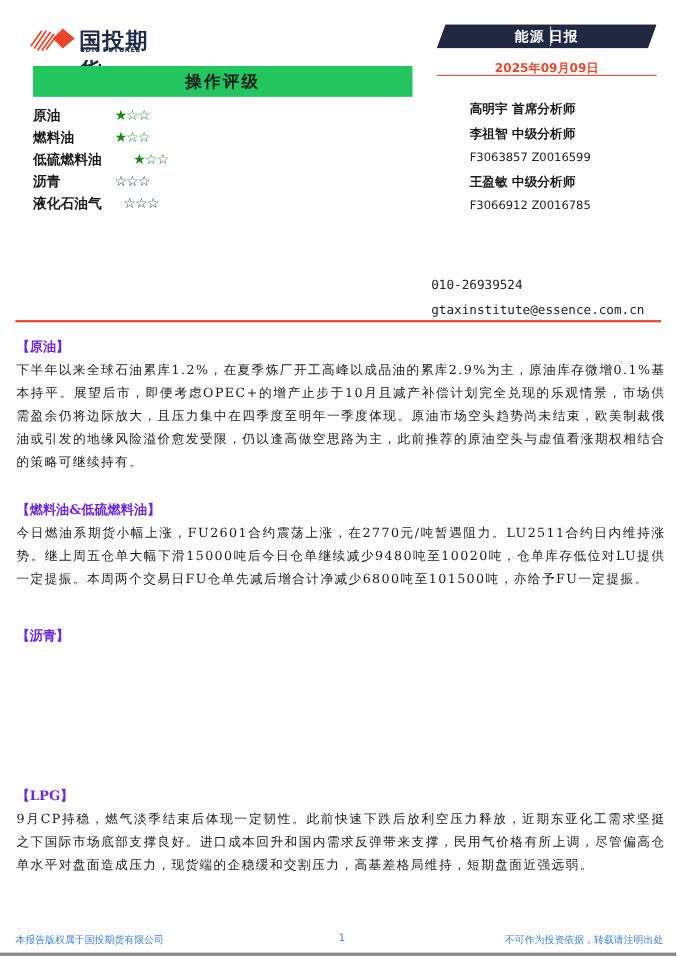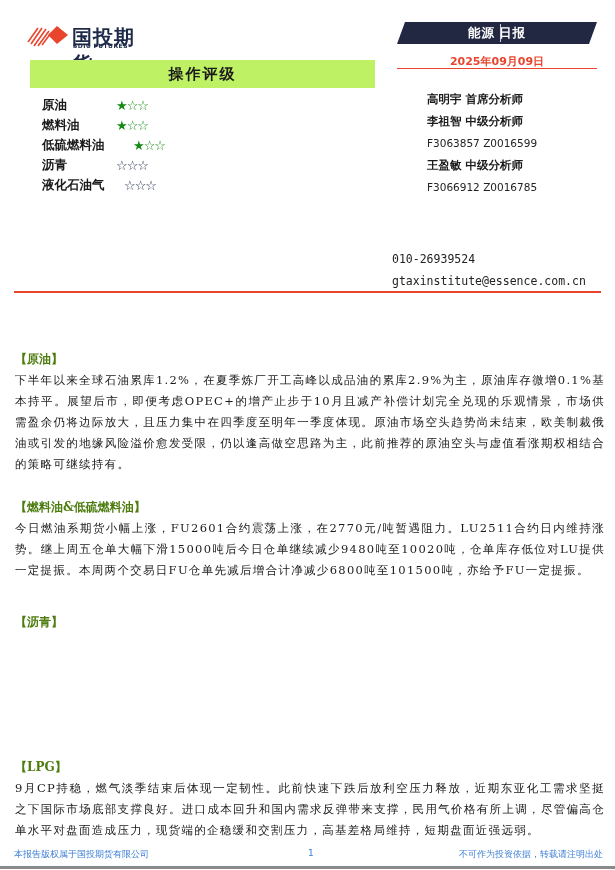--- a/index.html
+++ b/index.html
@@ -8,27 +8,27 @@
   .abs { position: absolute; }
 
   
   .logo { left: 26px; top: 22px; width: 120px; height: 28px; }
   .logo-text { position: absolute; left: 46px; top: 2px; font-family: "DejaVu Sans", sans-serif;
                font-weight: bold; font-size: 20px; color: #1e2a4a; letter-spacing: 1px; }
   .logo-sub { position: absolute; left: 47px; top: 20px; font-family: "DejaVu Sans", sans-serif;
               font-weight: bold; font-size: 6px; color: #1e2a4a; letter-spacing: 0.5px; }
 
   
-  .rating-banner { left: 30px; top: 60px; width: 345px; height: 28px; background: #bef264;
+  .rating-banner { left: 30px; top: 60px; width: 345px; height: 28px; background: #22c55e;
                    display: flex; align-items: center; justify-content: center;
                    font-size: 15px; font-weight: bold; color: #1a1a1a; letter-spacing: 2px; }
 
   .rating-list { left: 30px; top: 95px; width: 200px; }
   .rating-row { height: 20px; display: flex; align-items: center; font-size: 12.5px; font-weight: bold; }
-  .rating-name { display: inline-block; margin-left: 12px; }
+  .rating-name { display: inline-block; }
   .stars { font-size: 13px; letter-spacing: -1px; margin-left: 6px; font-family: "DejaVu Sans", sans-serif; }
   .star-filled { color: #138a13; }
   .star-empty-g { color: #138a13; }
   .star-empty-d { color: #1e2a4a; }
 
   
   .report-tag { left: 397px; top: 22px; width: 200px; height: 36px; }
   .report-tag .shape { position: absolute; left: 0; top: 0; width: 200px; height: 22px;
                        background: #222842; clip-path: polygon(8px 0, 200px 0, 192px 22px, 0 22px); }
   .report-tag .label { position: absolute; left: 0; top: 0; width: 200px; height: 22px; line-height: 22px;
@@ -43,21 +43,21 @@
   .analyst-name { font-size: 11.5px; font-weight: bold; height: 22px; line-height: 22px; }
   .analyst-id { font-family: "DejaVu Sans", sans-serif; font-size: 10.5px; color: #222; height: 22px; line-height: 22px; }
 
   .contact-phone { left: 392px; top: 252px; font-family: "DejaVu Sans Mono", monospace; font-size: 11.5px; color: #222; }
   .contact-email { left: 392px; top: 274px; font-family: "DejaVu Sans Mono", monospace; font-size: 11.5px; color: #222; }
 
   .main-rule { left: 14px; top: 291px; width: 587px; height: 2px; background: #e8452c; }
 
   
   .section { left: 15px; width: 590px; }
-  .sec-title { font-size: 12px; font-weight: bold; height: 22px; line-height: 22px; color: #4d7c0f; margin-top: 44px; }
+  .sec-title { font-size: 12px; font-weight: bold; height: 22px; line-height: 22px; color: #6d28d9; }
   .sec-para { font-size: 11.5px; line-height: 21px; letter-spacing: 1.3px; text-align: justify; color: #1a1a1a; }
 
   
   .footer { left: 0; top: 848px; width: 615px; height: 14px; font-family: "DejaVu Sans", sans-serif;
             font-size: 9px; color: #3d7fd6; }
   .footer-left { position: absolute; left: 14px; top: 0; }
   .footer-page { position: absolute; left: 308px; top: 0; }
   .footer-right { position: absolute; right: 12px; top: 0; }
   .footer-rule { left: 0; top: 866px; width: 615px; height: 3px; background: #8a8a8a; }
 </style>

